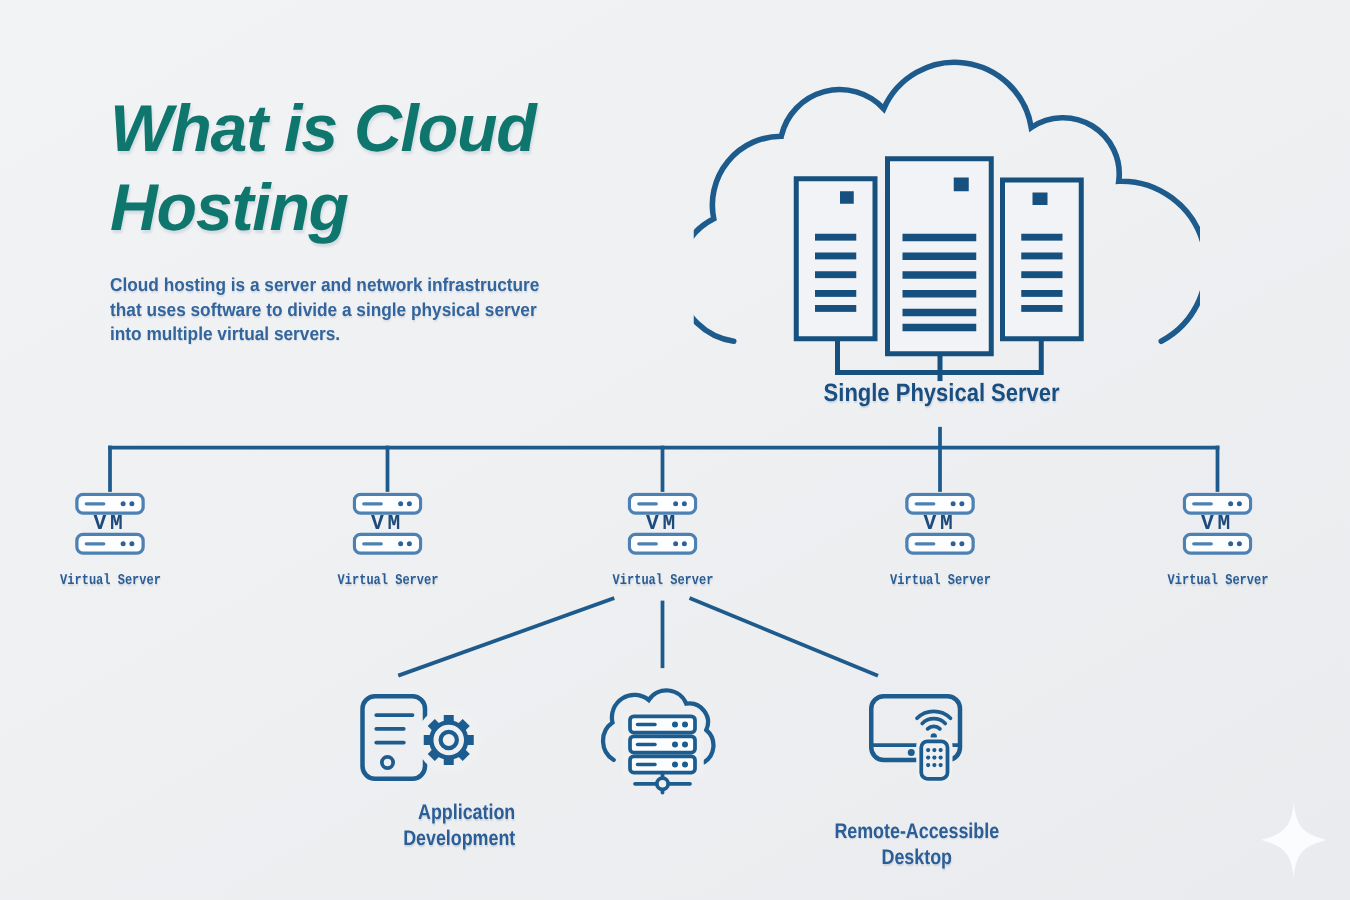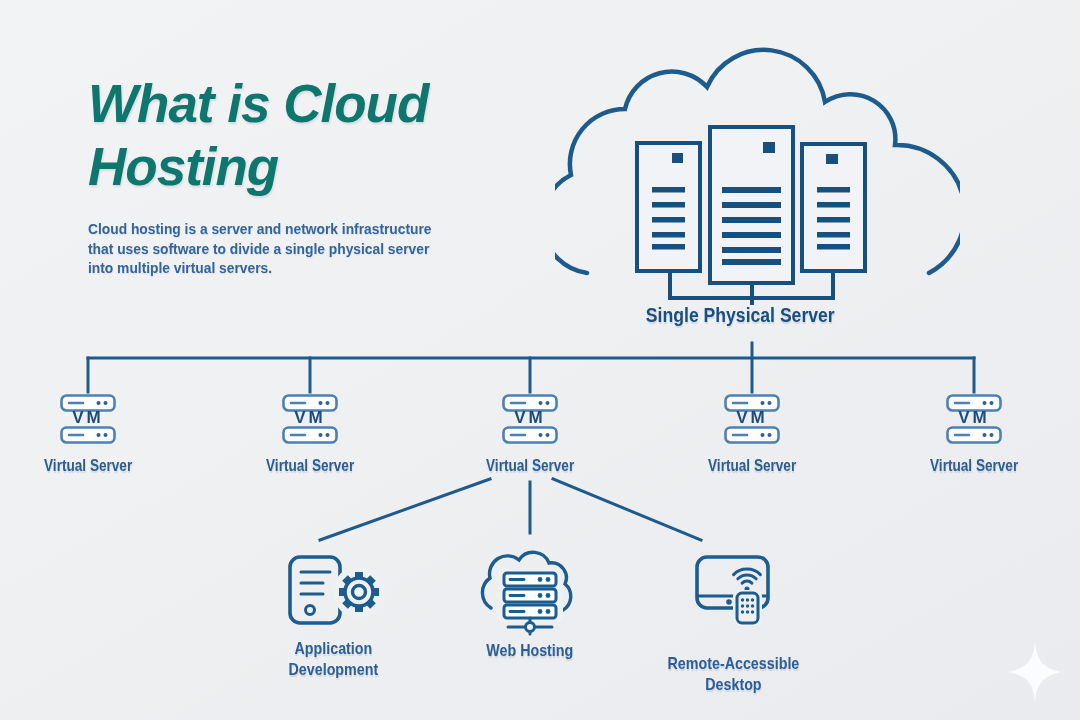--- a/index.html
+++ b/index.html
@@ -33,49 +33,50 @@
   }
   .cond {
     display:inline-block;
     transform:scaleX(0.84); transform-origin:50% 50%;
     white-space:pre-line;
     text-shadow:0.5px 1.5px 1px rgba(110,130,160,0.22);
   }
 
   .sps-label {
     position:absolute; left:633px; top:304px; width:240px;
+    text-align:center;
     font-size:20px; font-weight:bold; color:#194e81;
   }
   .sps-label .cond { transform:scaleX(0.88); }
 
   
   svg.layer { position:absolute; pointer-events:none; }
 
   
-  .vm-node { position:absolute; top:394px; width:140px; text-align:center; }
+  .vm-node { position:absolute; top:394px; width:140px; text-align:center;font-family:Liberation Mono, monospace; }
   .vm-node.n1 { left:18px; }
   .vm-node.n2 { left:240px; }
   .vm-node.n3 { left:460px; }
   .vm-node.n4 { left:682px; }
   .vm-node.n5 { left:904px; }
   .vm-label {
     margin-top:8px;
-    font-size:17px; font-weight:bold; color:#2b5d95;
+    font-size:12px; font-weight:bold; color:#2b5d95;
   }
   .vm-label .cond { transform:scaleX(0.8); }
 
   
   .svc-node { position:absolute; width:176px; text-align:center; }
   .svc-node.s1 { left:245px; top:550px; }
   .svc-node.s2 { left:442px; top:548px; }
   .svc-node.s3 { left:645px; top:550px; }
   .svc-label {
     font-size:17px; line-height:21px; font-weight:bold; color:#2b5e96;
   }
-  .svc-node.s1 .svc-label { margin-top:0px; }
+  .svc-node.s1 .svc-label { margin-top:0px;text-align:right; }
   .svc-node.s2 .svc-label { margin-top:0px; }
   .svc-node.s3 .svc-label { margin-top:19px; }
 
   .sparkle { position:absolute; left:1007px; top:642px; }
 </style>
 </head>
 <body>
 
 <div class="canvas">
 
@@ -298,23 +299,20 @@
           <circle cx="71" cy="47.5" r="2.4"></circle>
         <circle cx="63" cy="63.5" r="2.4"></circle>
           <circle cx="71" cy="63.5" r="2.4"></circle>
       </g>
       <g stroke="#1d5c8e" stroke-width="3" stroke-linecap="round" fill="none">
         <line x1="53" y1="70" x2="53" y2="86"></line>
         <line x1="31" y1="79" x2="75" y2="79"></line>
       </g>
       <circle cx="53" cy="79" r="4.5" fill="#eef0f2" stroke="#1d5c8e" stroke-width="3"></circle>
     </svg>
-    <div class="svc-label">
-      <span class="cond">Web Hosting</span>
-    </div>
   </div>
 
   <div class="svc-node s3">
     <svg width="100" height="80" viewBox="0 0 100 80">
       <rect x="14" y="7" width="71" height="51" rx="10" fill="none" stroke="#1d5c8e" stroke-width="3.6"></rect>
       <line x1="14" y1="46" x2="85" y2="46" stroke="#1d5c8e" stroke-width="3"></line>
       <circle cx="46" cy="52" r="2.8" fill="#1d5c8e"></circle>
       <g stroke="#1d5c8e" stroke-width="3" fill="none" stroke-linecap="round">
         <path d="M 59.1 33.1 A 7 7 0 0 1 68.9 33.1"></path>
         <path d="M 54.8 28.8 A 13 13 0 0 1 73.2 28.8"></path>

